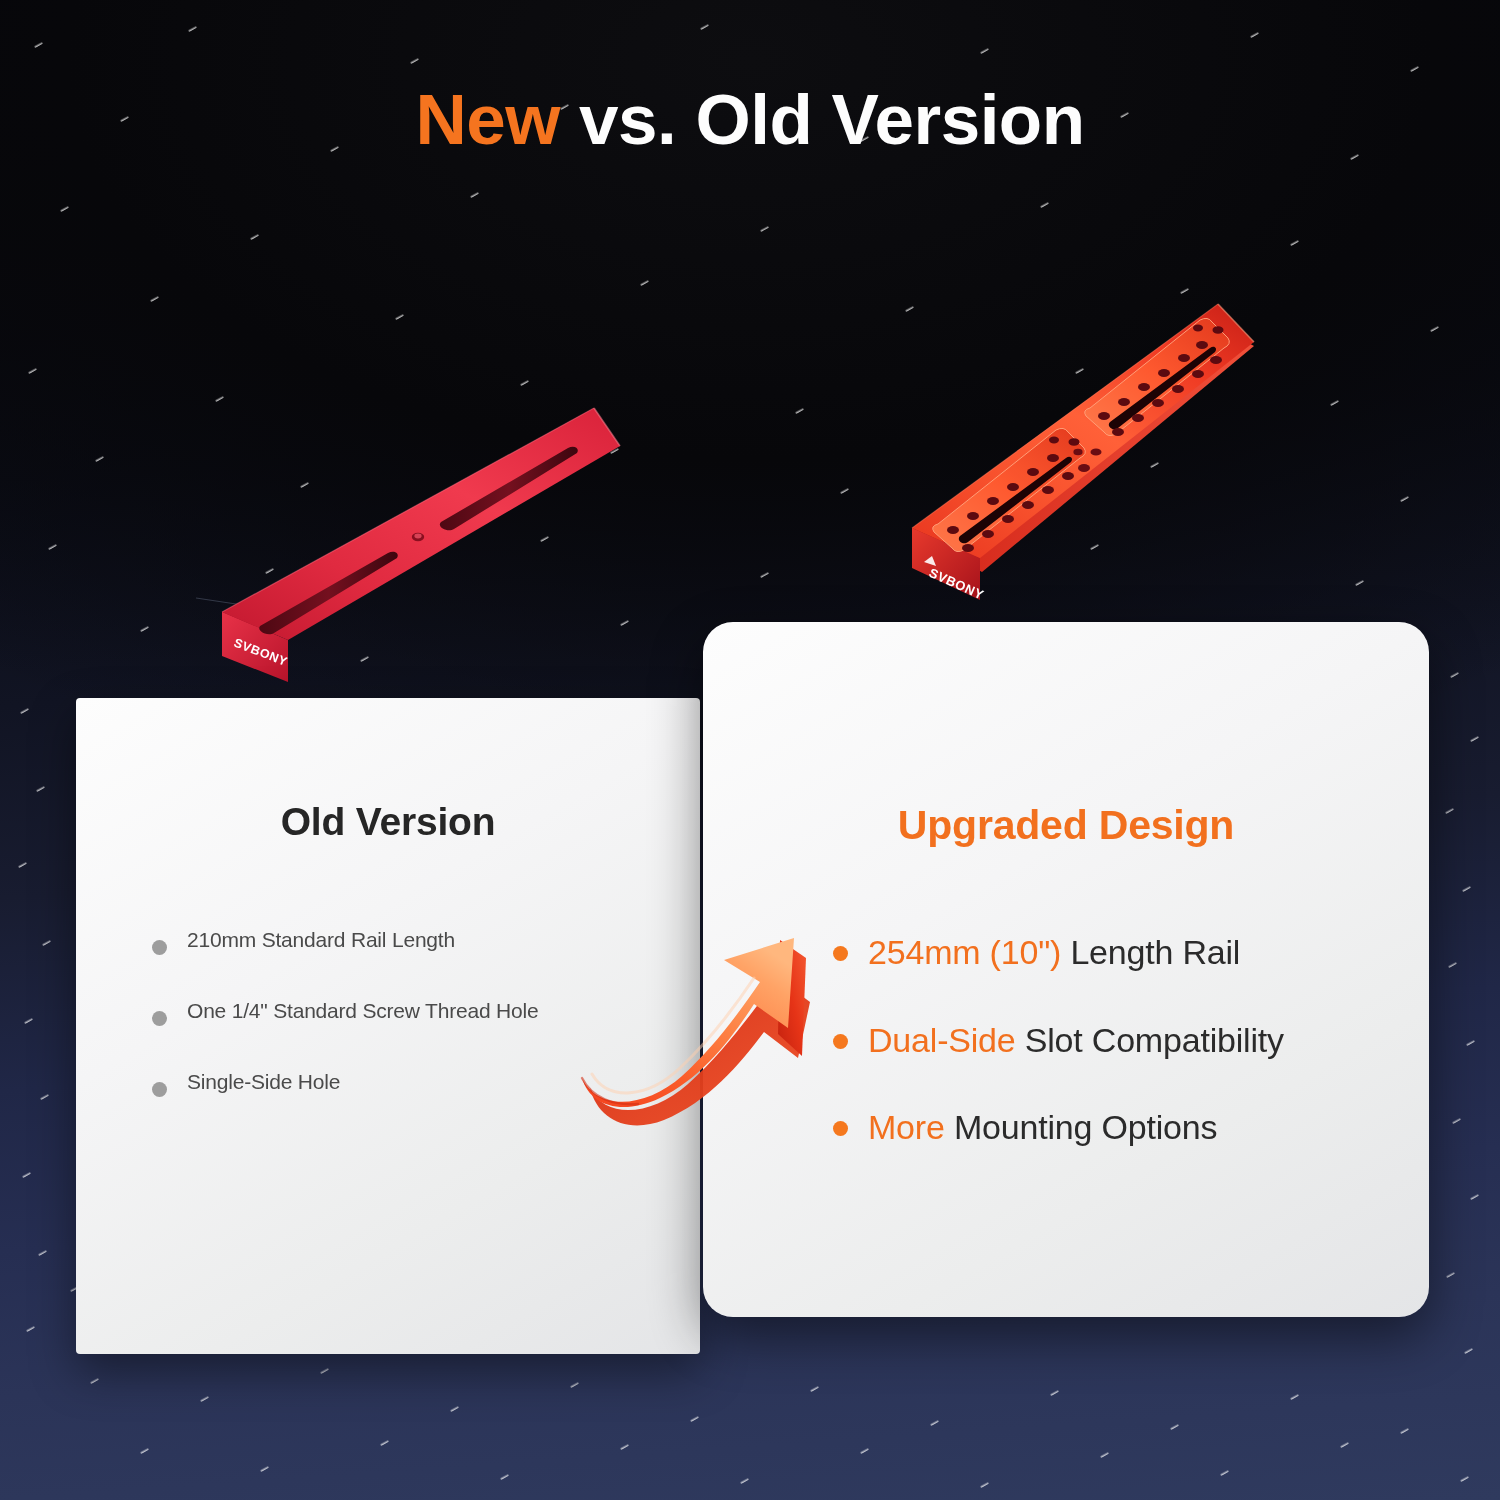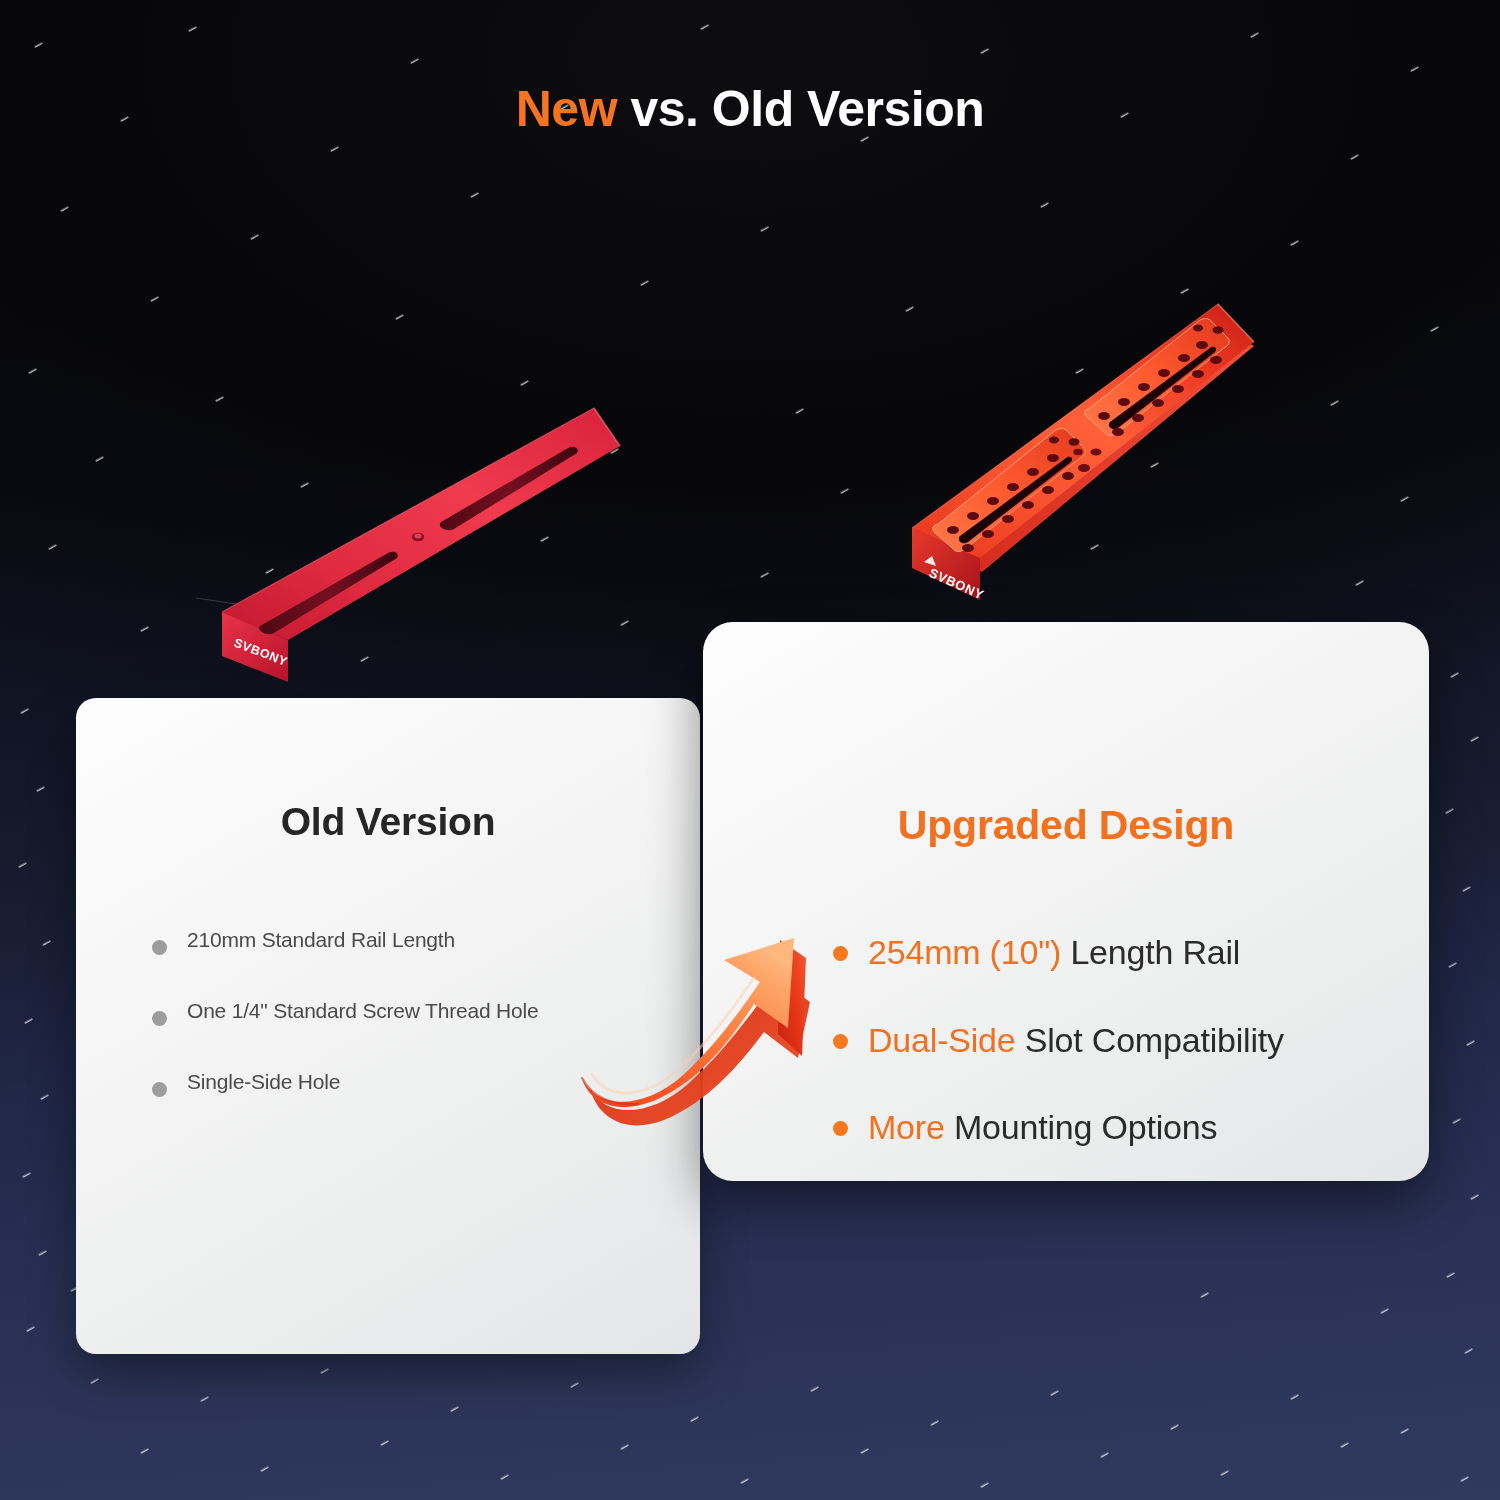--- a/index.html
+++ b/index.html
@@ -39,57 +39,57 @@
   }
   .stars svg { display: block; width: 100%; height: 100%; }
 
   
   #title {
     position: absolute;
     top: 84px;
     left: 0;
     width: 1500px;
     text-align: center;
-    font-size: 50px;
+    font-size: 71px;
     font-weight: bold;
     letter-spacing: -0.5px;
     white-space: nowrap;
     line-height: 1.0;
   }
   #title .accent { color: #f5741f; }
   #title .plain  { color: #fdfdfd; }
 
   
   .product { position: absolute; pointer-events: none; }
 
   #product-old { left: 196px; top: 390px; width: 430px; height: 300px; }
   #product-new { left: 888px; top: 300px; width: 400px; height: 320px; }
   .product svg { display: block; width: 100%; height: 100%; overflow: visible; }
 
   
   .card {
     position: absolute;
-    border-radius: 20px;
+    border-radius: 4px;
     background: linear-gradient(150deg, #fdfdfd 0%, #f5f5f6 38%, #eceded 72%, #e4e5e7 100%);
     box-shadow: 0 18px 46px rgba(0,0,0,0.42);
   }
 
   #card-old {
     left: 76px;
     top: 698px;
     width: 624px;
     height: 656px;
     z-index: 2;
   }
 
   #card-new {
     left: 703px;
     top: 622px;
     width: 726px;
-    height: 559px;
+    height: 695px;
     border-radius: 30px;
     z-index: 3;
     box-shadow: 0 20px 52px rgba(0,0,0,0.48);
   }
 
   .card-title {
     position: absolute;
     left: 0;
     width: 100%;
     text-align: center;

